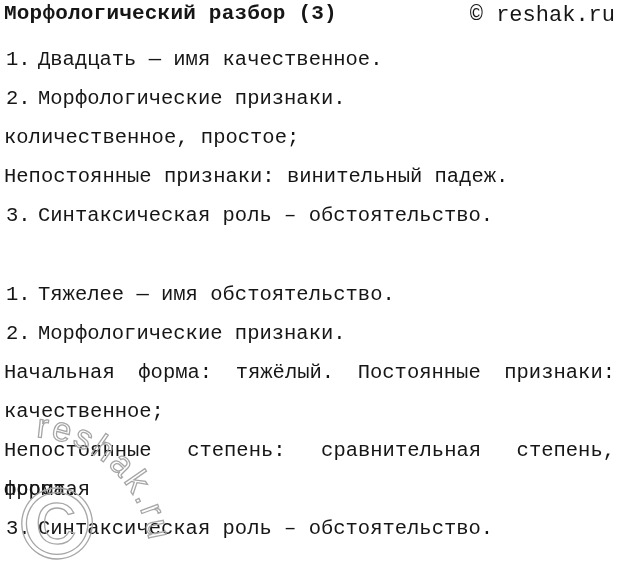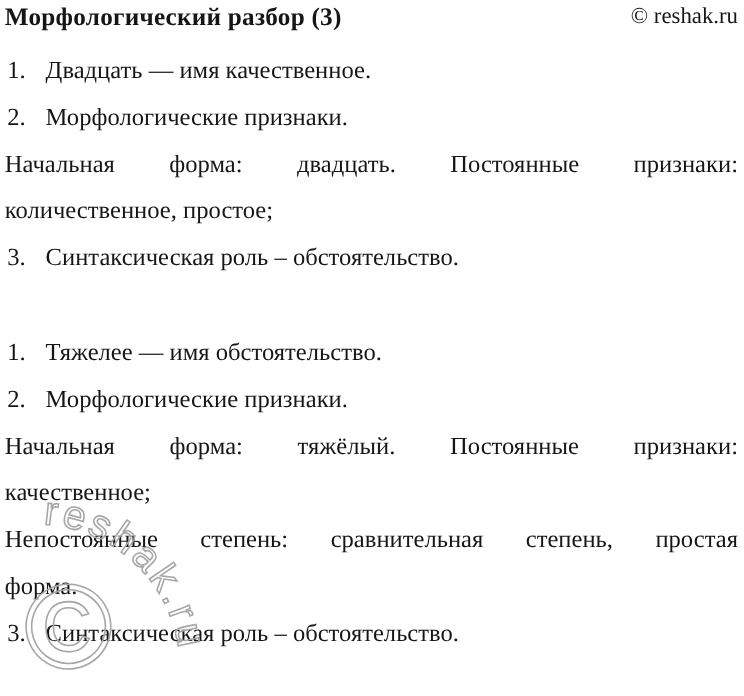--- a/index.html
+++ b/index.html
@@ -13,35 +13,36 @@
     overflow: hidden;
     position: relative;
     font-family: "Liberation Serif", "DejaVu Serif", serif;
     color: #161616;
   }
   .doc {
     position: absolute;
     inset: 0;
     padding: 2px 5px 0 4px;
     box-sizing: border-box;
+    font-family: Liberation Mono, monospace;
   }
   .header {
     display: flex;
     justify-content: space-between;
     align-items: flex-start;
     height: 38px;
   }
   .title {
     font-weight: bold;
     font-size: 21px;
     letter-spacing: 0.2px;
     white-space: nowrap;
   }
   .copyright {
-    font-size: 19px;
+    font-size: 22px;
     white-space: nowrap;
     padding-top: 1px;
   }
   .line {
     font-size: 20.5px;
     line-height: 39px;
     height: 39px;
     overflow: visible;
   }
   .numbered {
@@ -87,22 +88,22 @@
   </div>
 
   <div class="line numbered">
     <span class="num">1.</span>
     <span class="txt">Двадцать — имя качественное.</span>
   </div>
   <div class="line numbered">
     <span class="num">2.</span>
     <span class="txt">Морфологические признаки.</span>
   </div>
-  <div class="line just">Начальная форма: двадцать. Постоянные признаки:</div>
   <div class="line">количественное, простое;</div>
+  <div class="line">Непостоянные признаки: винительный падеж.</div>
   <div class="line numbered">
     <span class="num">3.</span>
     <span class="txt">Синтаксическая роль – обстоятельство.</span>
   </div>
 
   <div class="spacer"></div>
 
   <div class="line numbered">
     <span class="num">1.</span>
     <span class="txt">Тяжелее — имя обстоятельство.</span>

